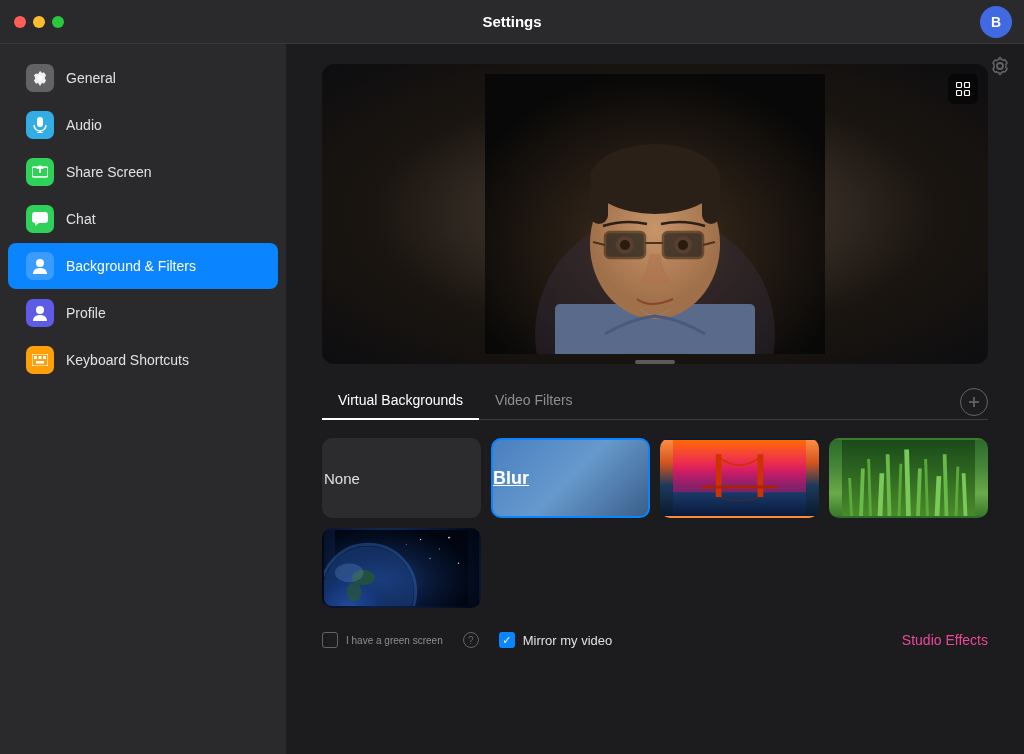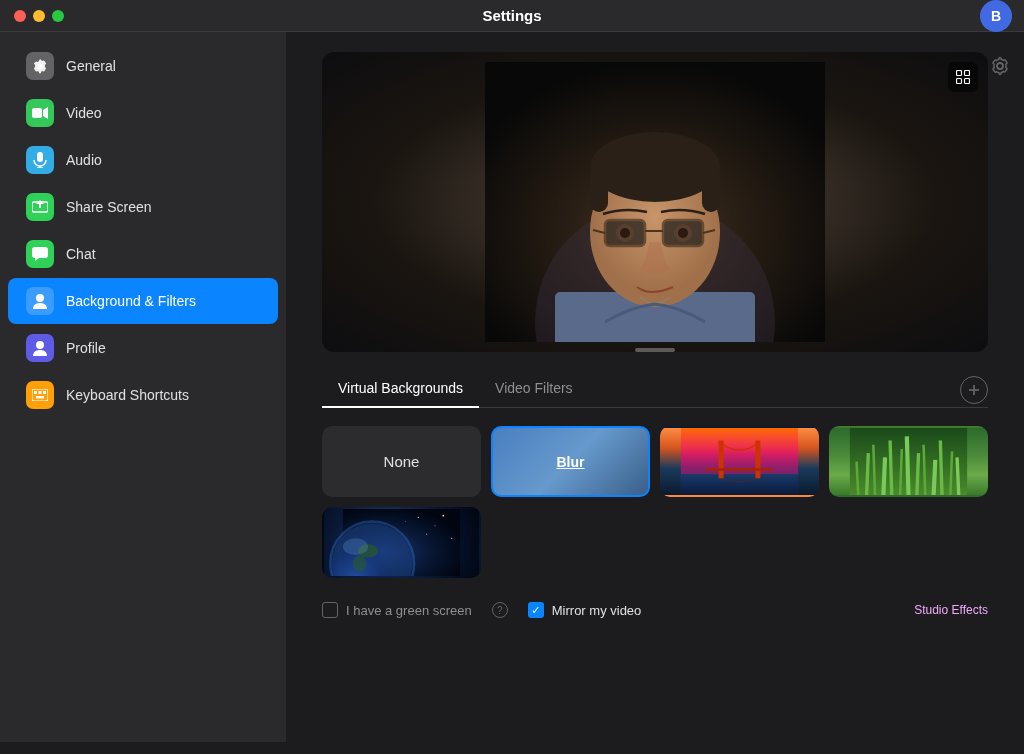--- a/index.html
+++ b/index.html
@@ -8,21 +8,21 @@
       height: 754px;
       background: #1c1c1e;
       font-family: -apple-system, BlinkMacSystemFont, 'Segoe UI', sans-serif;
       overflow: hidden;
       position: relative;
     }
 
     
     .title-bar {
       width: 100%;
-      height: 32px;
+      height: 44px;
       background: #2a2a2c;
       display: flex;
       align-items: center;
       justify-content: center;
       position: relative;
       border-bottom: 1px solid #3a3a3c;
     }
     .title-bar-title {
       color: #ffffff;
       font-size: 15px;
@@ -202,43 +202,42 @@
     }
 
     
     .backgrounds-grid {
       display: grid;
       grid-template-columns: repeat(4, 1fr);
       gap: 10px;
       margin-bottom: 24px;
     }
     .bg-item {
-      height: 71px;
+      height: 80px;
       border-radius: 10px;
       cursor: pointer;
       display: flex;
       align-items: center;
-      justify-content: center;
       position: relative;
       overflow: hidden;
       border: 2px solid transparent;
     }
     .bg-item.selected {
       border: 2.5px solid #0a84ff;
     }
     .bg-item-none {
       background: #2c2c2e;
       color: #e0e0e0;
       font-size: 15px;
       font-weight: 500;
     }
     .bg-item-blur {
       background: linear-gradient(135deg, #4a7fc1 0%, #6699cc 50%, #3a5f8a 100%);
       color: white;
-      font-size: 14px;
+      font-size: 18px;
       font-weight: 600;
       text-decoration: underline;
     }
     .bg-item-bridge {
       background: linear-gradient(180deg, #ff8c42 0%, #d4541e 30%, #1a3a5c 60%, #0a1a2e 100%);
     }
     .bg-item-grass {
       background: linear-gradient(180deg, #2d6a2d 0%, #4a8a3a 40%, #6aaa4a 70%, #3a7a2a 100%);
     }
     .bg-item-earth {
@@ -251,21 +250,21 @@
       display: flex;
       align-items: center;
       gap: 20px;
       margin-top: 10px;
     }
     .checkbox-label {
       display: flex;
       align-items: center;
       gap: 8px;
       color: #8e8e93;
-      font-size: 13px;
+      font-size: 10px;
       cursor: pointer;
     }
     .checkbox {
       width: 16px;
       height: 16px;
       border: 1.5px solid #636366;
       border-radius: 3px;
       background: transparent;
     }
     .info-icon {
@@ -293,22 +292,22 @@
       border-radius: 3px;
       background: #0a84ff;
       display: flex;
       align-items: center;
       justify-content: center;
       color: white;
       font-size: 11px;
     }
     .studio-effects-btn {
       margin-left: auto;
-      color: #f0abfc;
-      font-size: 12px;
+      color: #ec4899;
+      font-size: 14px;
       cursor: pointer;
     }
 
     
     .person-svg {
       width: 340px;
       height: 280px;
     }
   </style>
 </head>
@@ -328,29 +327,20 @@
 
   <div class="sidebar">
     <div class="sidebar-item">
       <div class="sidebar-icon icon-gray">
         <svg width="16" height="16" viewBox="0 0 16 16" fill="white">
           <circle cx="8" cy="8" r="2.5" fill="white"></circle>
           <path d="M8 1.5A1 1 0 007 2.5v.7a5 5 0 00-1.5.87l-.6-.35a1 1 0 00-1.37.37L2.15 5.11a1 1 0 00.37 1.37l.6.35A5 5 0 003 8a5 5 0 00.12 1.17l-.6.35a1 1 0 00-.37 1.37l1.38 2.12a1 1 0 001.37.37l.6-.35A5 5 0 007 13.8v.7a1 1 0 002 0v-.7a5 5 0 001.5-.87l.6.35a1 1 0 001.37-.37l1.38-2.12a1 1 0 00-.37-1.37l-.6-.35A5 5 0 0013 8a5 5 0 00-.12-1.17l.6-.35a1 1 0 00.37-1.37L12.47 2.99a1 1 0 00-1.37-.37l-.6.35A5 5 0 009 2.2v-.7A1 1 0 008 1.5z" fill="white" opacity="0.9"></path>
         </svg>
       </div>
       <span>General</span>
-    </div>
-    <div class="sidebar-item">
-      <div class="sidebar-icon icon-green">
-        <svg width="16" height="12" viewBox="0 0 16 12" fill="white">
-          <rect x="0" y="1" width="10" height="10" rx="2" fill="white"></rect>
-          <polygon points="11,3 16,0 16,12 11,9" fill="white"></polygon>
-        </svg>
-      </div>
-      <span>Video</span>
     </div>
     <div class="sidebar-item">
       <div class="sidebar-icon icon-teal">
         <svg width="14" height="16" viewBox="0 0 14 16" fill="white">
           <rect x="4" y="0" width="6" height="10" rx="3" fill="white"></rect>
           <path d="M1 8a6 6 0 0012 0" stroke="white" stroke-width="1.5" fill="none"></path>
           <line x1="7" y1="14" x2="7" y2="16" stroke="white" stroke-width="1.5"></line>
           <line x1="4" y1="16" x2="10" y2="16" stroke="white" stroke-width="1.5"></line>
         </svg>
       </div>

